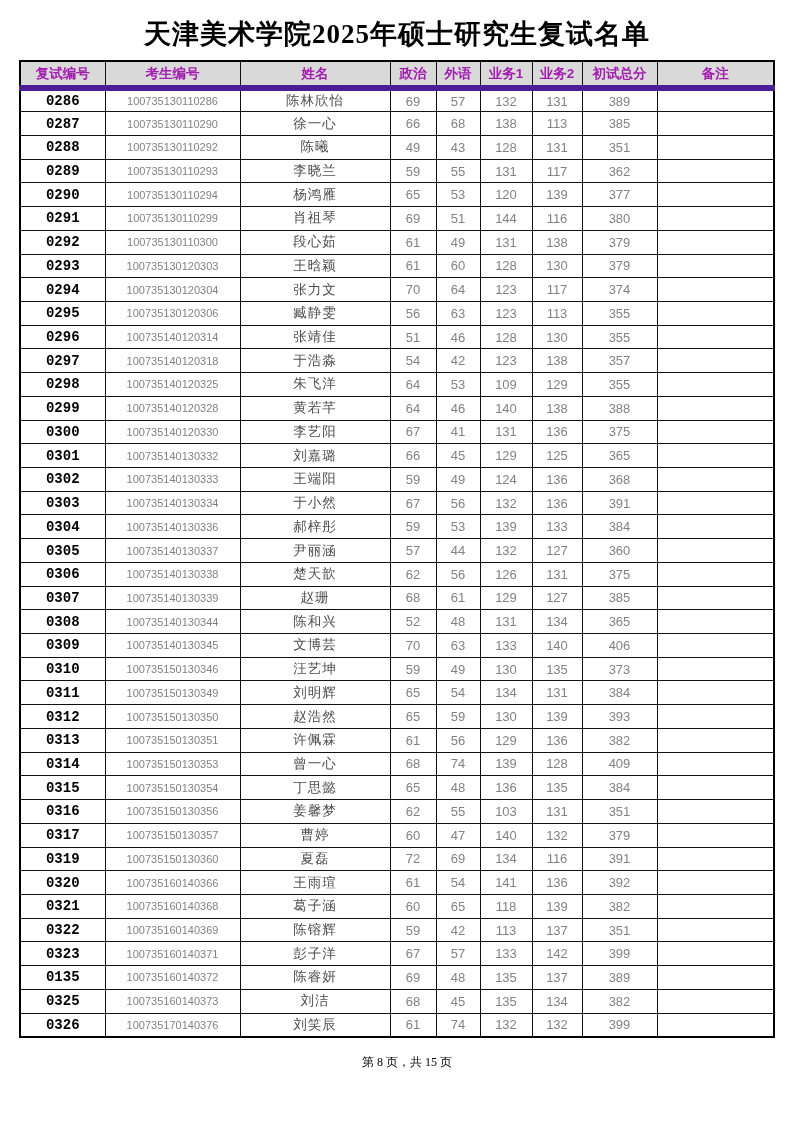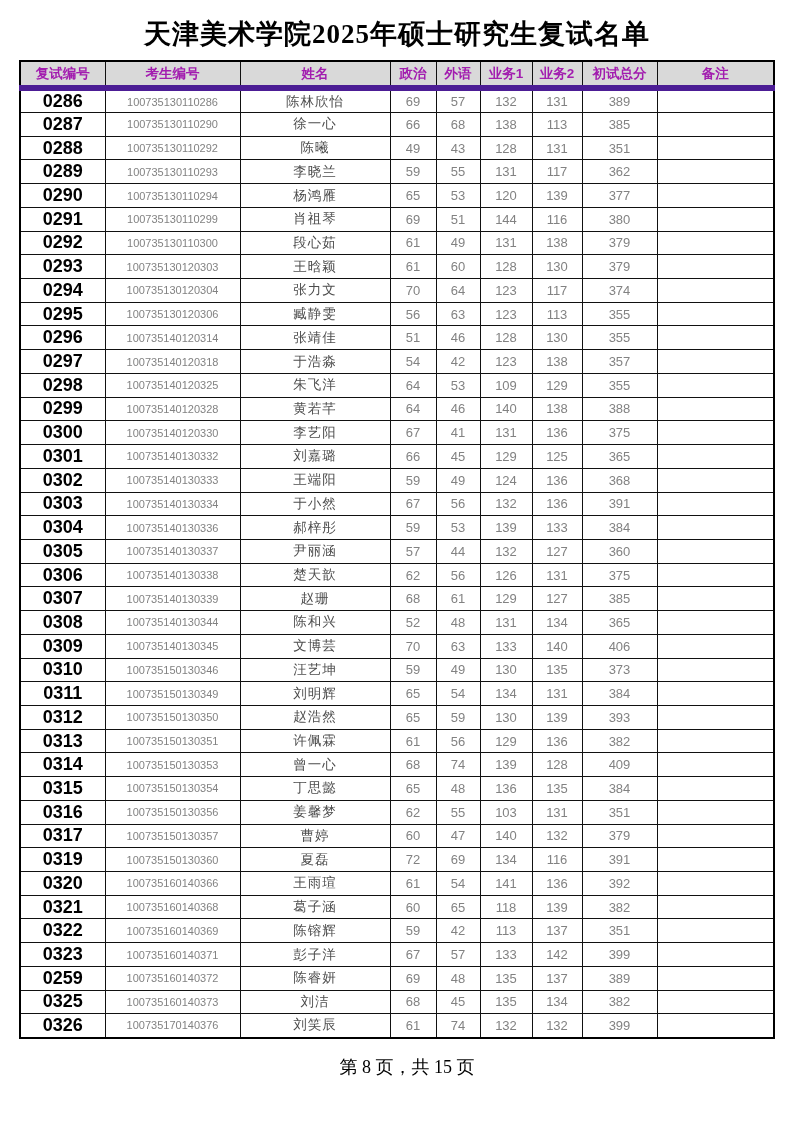--- a/index.html
+++ b/index.html
@@ -46,23 +46,23 @@
     background: #d9d9d9;
     font-family: "Liberation Sans", "DejaVu Sans", sans-serif;
     font-weight: bold;
     font-size: 13.5px;
     color: #a21caf;
     border-bottom: 6px solid #4c1d95;
     margin-left: 9px;
   }
   tr.data-row { height: 23.72px; }
   td.col-review_no {
-    font-family: Liberation Sans, sans-serif;
+    font-family: Liberation Mono, monospace;
     font-weight: bold;
-    font-size: 18px;
+    font-size: 14px;
     color: #000;
   }
   td.col-candidate_no {
     font-family: "Liberation Sans", "DejaVu Sans", sans-serif;
     font-size: 11px;
     color: #828282;
   }
   td.col-name {
     font-family: "Liberation Serif", "DejaVu Serif", serif;
     font-size: 13.5px;
@@ -73,21 +73,21 @@
   td.col-politics, td.col-foreign, td.col-major1, td.col-major2, td.col-total {
     font-family: "Liberation Sans", "DejaVu Sans", sans-serif;
     font-size: 13px;
     color: #828282;
   }
   td.col-remark { font-size: 13px; color: #4d4d4d; }
   .page-footer {
     text-align: center;
     margin-top: 16px;
     font-family: "Liberation Serif", "DejaVu Serif", serif;
-    font-size: 18px;
+    font-size: 12px;
     color: #000;
     margin-left: 20px;
   }
 </style>
 </head>
 <body>
 
 <div class="page">
 
   <div class="doc-title">天津美术学院2025年硕士研究生复试名单</div>
@@ -519,21 +519,21 @@
           <td class="col-candidate_no">100735160140371</td>
           <td class="col-name">彭子洋</td>
           <td class="col-politics">67</td>
           <td class="col-foreign">57</td>
           <td class="col-major1">133</td>
           <td class="col-major2">142</td>
           <td class="col-total">399</td>
           <td class="col-remark"></td>
         </tr>
         <tr class="data-row">
-          <td class="col-review_no">0259</td>
+          <td class="col-review_no">0135</td>
           <td class="col-candidate_no">100735160140372</td>
           <td class="col-name">陈睿妍</td>
           <td class="col-politics">69</td>
           <td class="col-foreign">48</td>
           <td class="col-major1">135</td>
           <td class="col-major2">137</td>
           <td class="col-total">389</td>
           <td class="col-remark"></td>
         </tr>
         <tr class="data-row">

